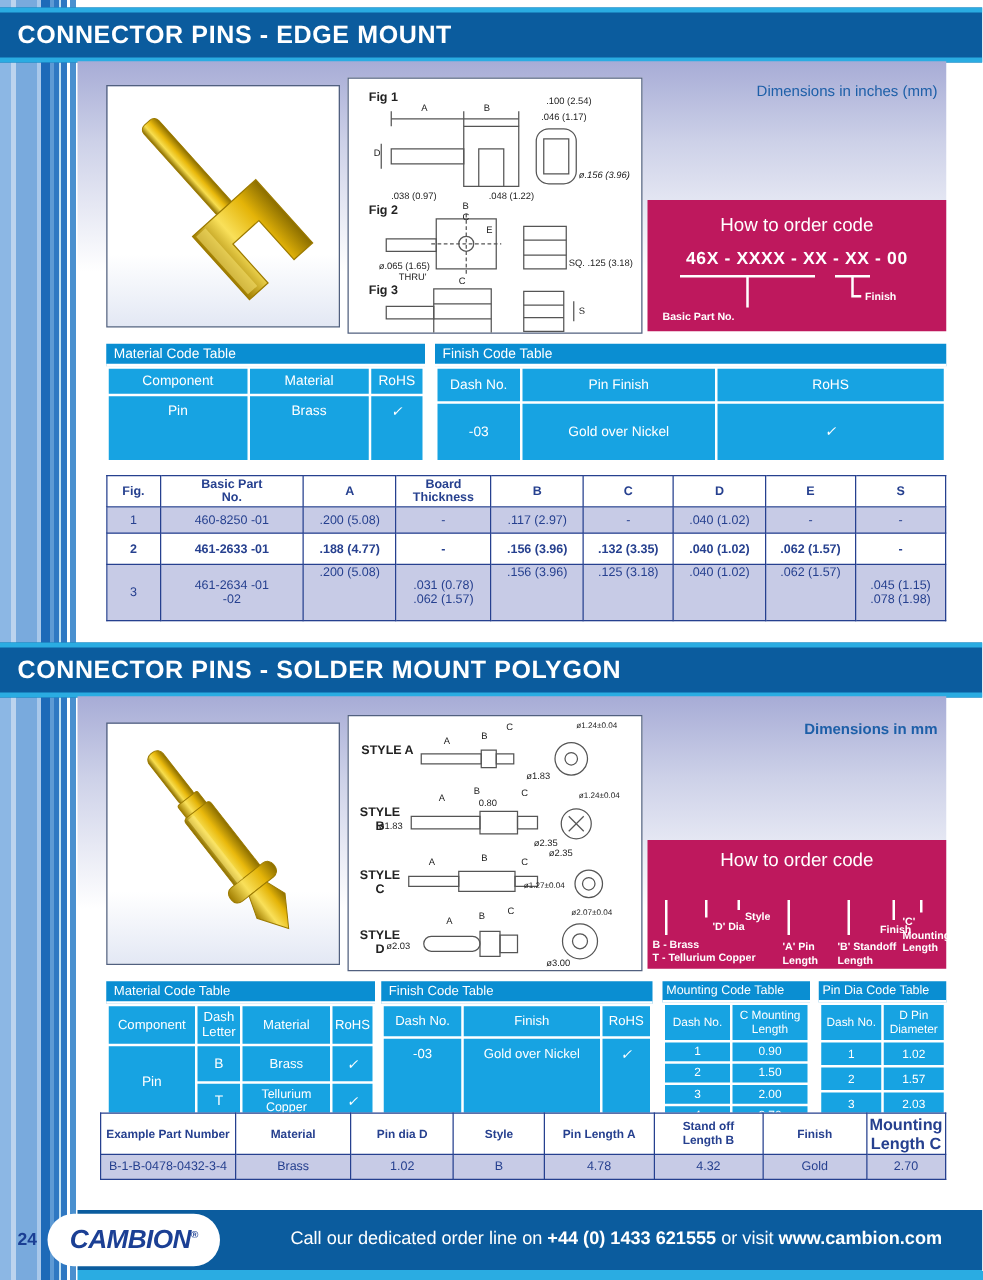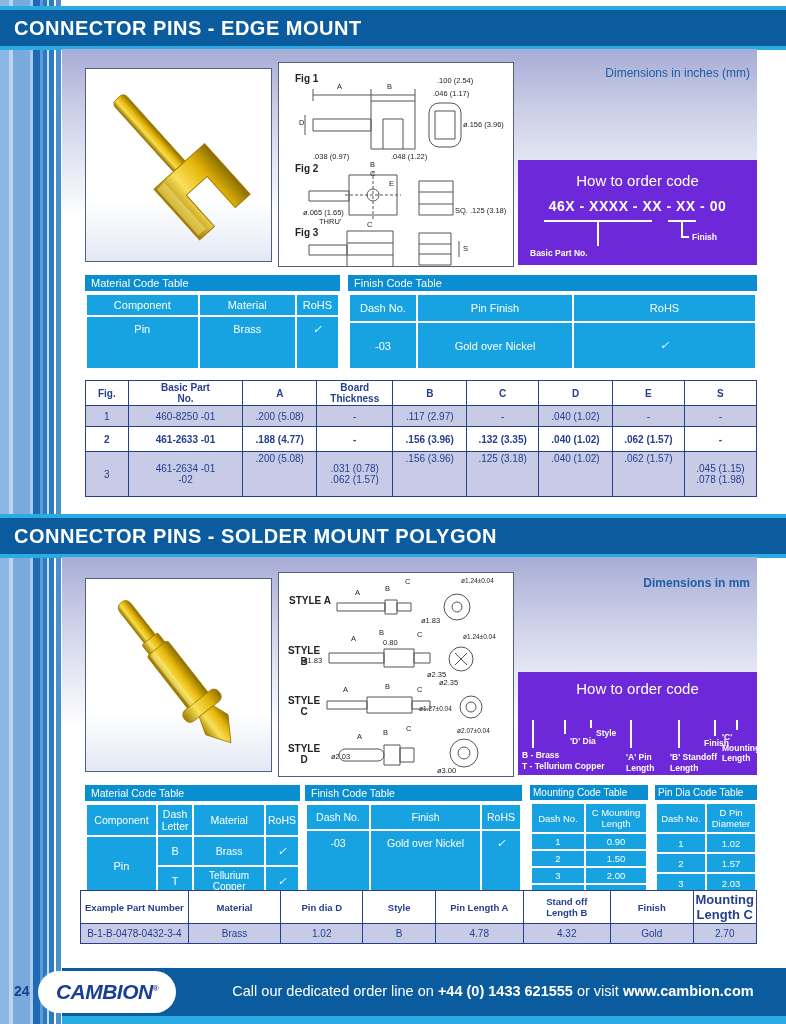--- a/index.html
+++ b/index.html
@@ -26,21 +26,21 @@
   .dimnote{position:absolute;color:#1d5fa8;font-size:12px;}
   .dimnote.b{font-weight:bold;}
   
   .whitebox{position:absolute;background:linear-gradient(#ffffff 70%,#e3e8f4);border:1px solid #51607f;}
   .drawbox{position:absolute;background:#ffffff;border:1px solid #51607f;}
   .dim{position:absolute;font-size:7.5px;color:#222;white-space:nowrap;line-height:1.1;}
   .dim.small{font-size:6.5px;}
   .figlab{position:absolute;font-size:10px;font-weight:bold;color:#222;}
   .stylelab{position:absolute;font-size:10px;font-weight:bold;color:#222;width:42px;text-align:center;line-height:1.1;}
   
-  .orderbox{position:absolute;background:#6d28d9;color:#fff;}
+  .orderbox{position:absolute;background:#be185d;color:#fff;}
   .ob-title{position:absolute;width:100%;text-align:center;font-size:15px;}
   .ob-code{position:absolute;width:100%;text-align:center;font-size:14px;font-weight:bold;letter-spacing:.5px;}
   .cl{position:absolute;background:#ffffff;}
   .ob-lab{position:absolute;font-size:8.5px;font-weight:bold;color:#fff;line-height:1.25;}
   
   .ctab{position:absolute;}
   .ctab .title{background:#0a8ed2;color:#fff;font-size:11px;padding:2px 0 2px 6px;border-bottom:2px solid #fff;}
   .ctab table{border-collapse:separate;border-spacing:2px;background:#ffffff;width:100%;}
   .ctab td{background:#17a3e2;color:#fff;font-size:11px;text-align:center;vertical-align:middle;padding:2px;}
   .ctab td.hd{font-size:11px;}
@@ -136,21 +136,21 @@
       <line x1="140" y1="181" x2="172" y2="181"></line>
         <line x1="140" y1="191" x2="172" y2="191"></line>
       <line x1="180" y1="178" x2="180" y2="194"></line>
     </svg>
     <span class="figlab" style="left:16px;top:10px;">Fig 1</span>
     <span class="dim" style="left:58px;top:20px;">A</span>
     <span class="dim" style="left:108px;top:20px;">B</span>
     <span class="dim" style="left:20px;top:56px;">D</span>
     <span class="dim" style="left:158px;top:14px;">.100  (2.54)</span>
     <span class="dim" style="left:154px;top:27px;">.046  (1.17)</span>
-    <span class="dim" style="left:184px;top:58px;">ø.156  (3.96)</span>
+    <span class="dim" style="left:184px;top:73px;font-style:italic;">ø.156  (3.96)</span>
     <span class="dim" style="left:34px;top:90px;">.038  (0.97)</span>
     <span class="dim" style="left:112px;top:90px;">.048  (1.22)</span>
 
     <span class="figlab" style="left:16px;top:100px;">Fig 2</span>
     <span class="dim" style="left:91px;top:98px;">B</span>
     <span class="dim" style="left:91px;top:107px;">C</span>
     <span class="dim" style="left:110px;top:117px;">E</span>
     <span class="dim" style="left:24px;top:146px;">ø.065  (1.65)</span>
     <span class="dim" style="left:40px;top:155px;">THRU'</span>
     <span class="dim" style="left:176px;top:144px;">SQ.  .125  (3.18)</span>
@@ -330,21 +330,21 @@
     <span class="dim" style="left:64px;top:113px;">A</span>
     <span class="dim" style="left:106px;top:110px;">B</span>
     <span class="dim" style="left:138px;top:113px;">C</span>
     <span class="dim" style="left:160px;top:106px;">ø2.35</span>
     <span class="dim small" style="left:140px;top:132px;">ø1.27±0.04</span>
 
     <span class="stylelab" style="left:4px;top:170px;">STYLE D</span>
     <span class="dim" style="left:78px;top:160px;">A</span>
     <span class="dim" style="left:104px;top:156px;">B</span>
     <span class="dim" style="left:127px;top:152px;">C</span>
-    <span class="dim" style="left:30px;top:180px;margin-left:22px;">ø2.03</span>
+    <span class="dim" style="left:30px;top:180px;">ø2.03</span>
     <span class="dim small" style="left:178px;top:154px;">ø2.07±0.04</span>
     <span class="dim" style="left:158px;top:194px;">ø3.00</span>
   </div>
 
   <div class="orderbox" style="left:518px;top:672px;width:239px;height:103px;">
     <div class="ob-title" style="top:8px;">How to order code</div>
     <div class="cl" style="left:14px;top:48px;width:1.5px;height:28px;"></div>
     <div class="cl" style="left:46px;top:48px;width:1.5px;height:14px;"></div>
     <div class="cl" style="left:72px;top:48px;width:1.5px;height:8px;"></div>
     <div class="cl" style="left:112px;top:48px;width:1.5px;height:28px;"></div>

